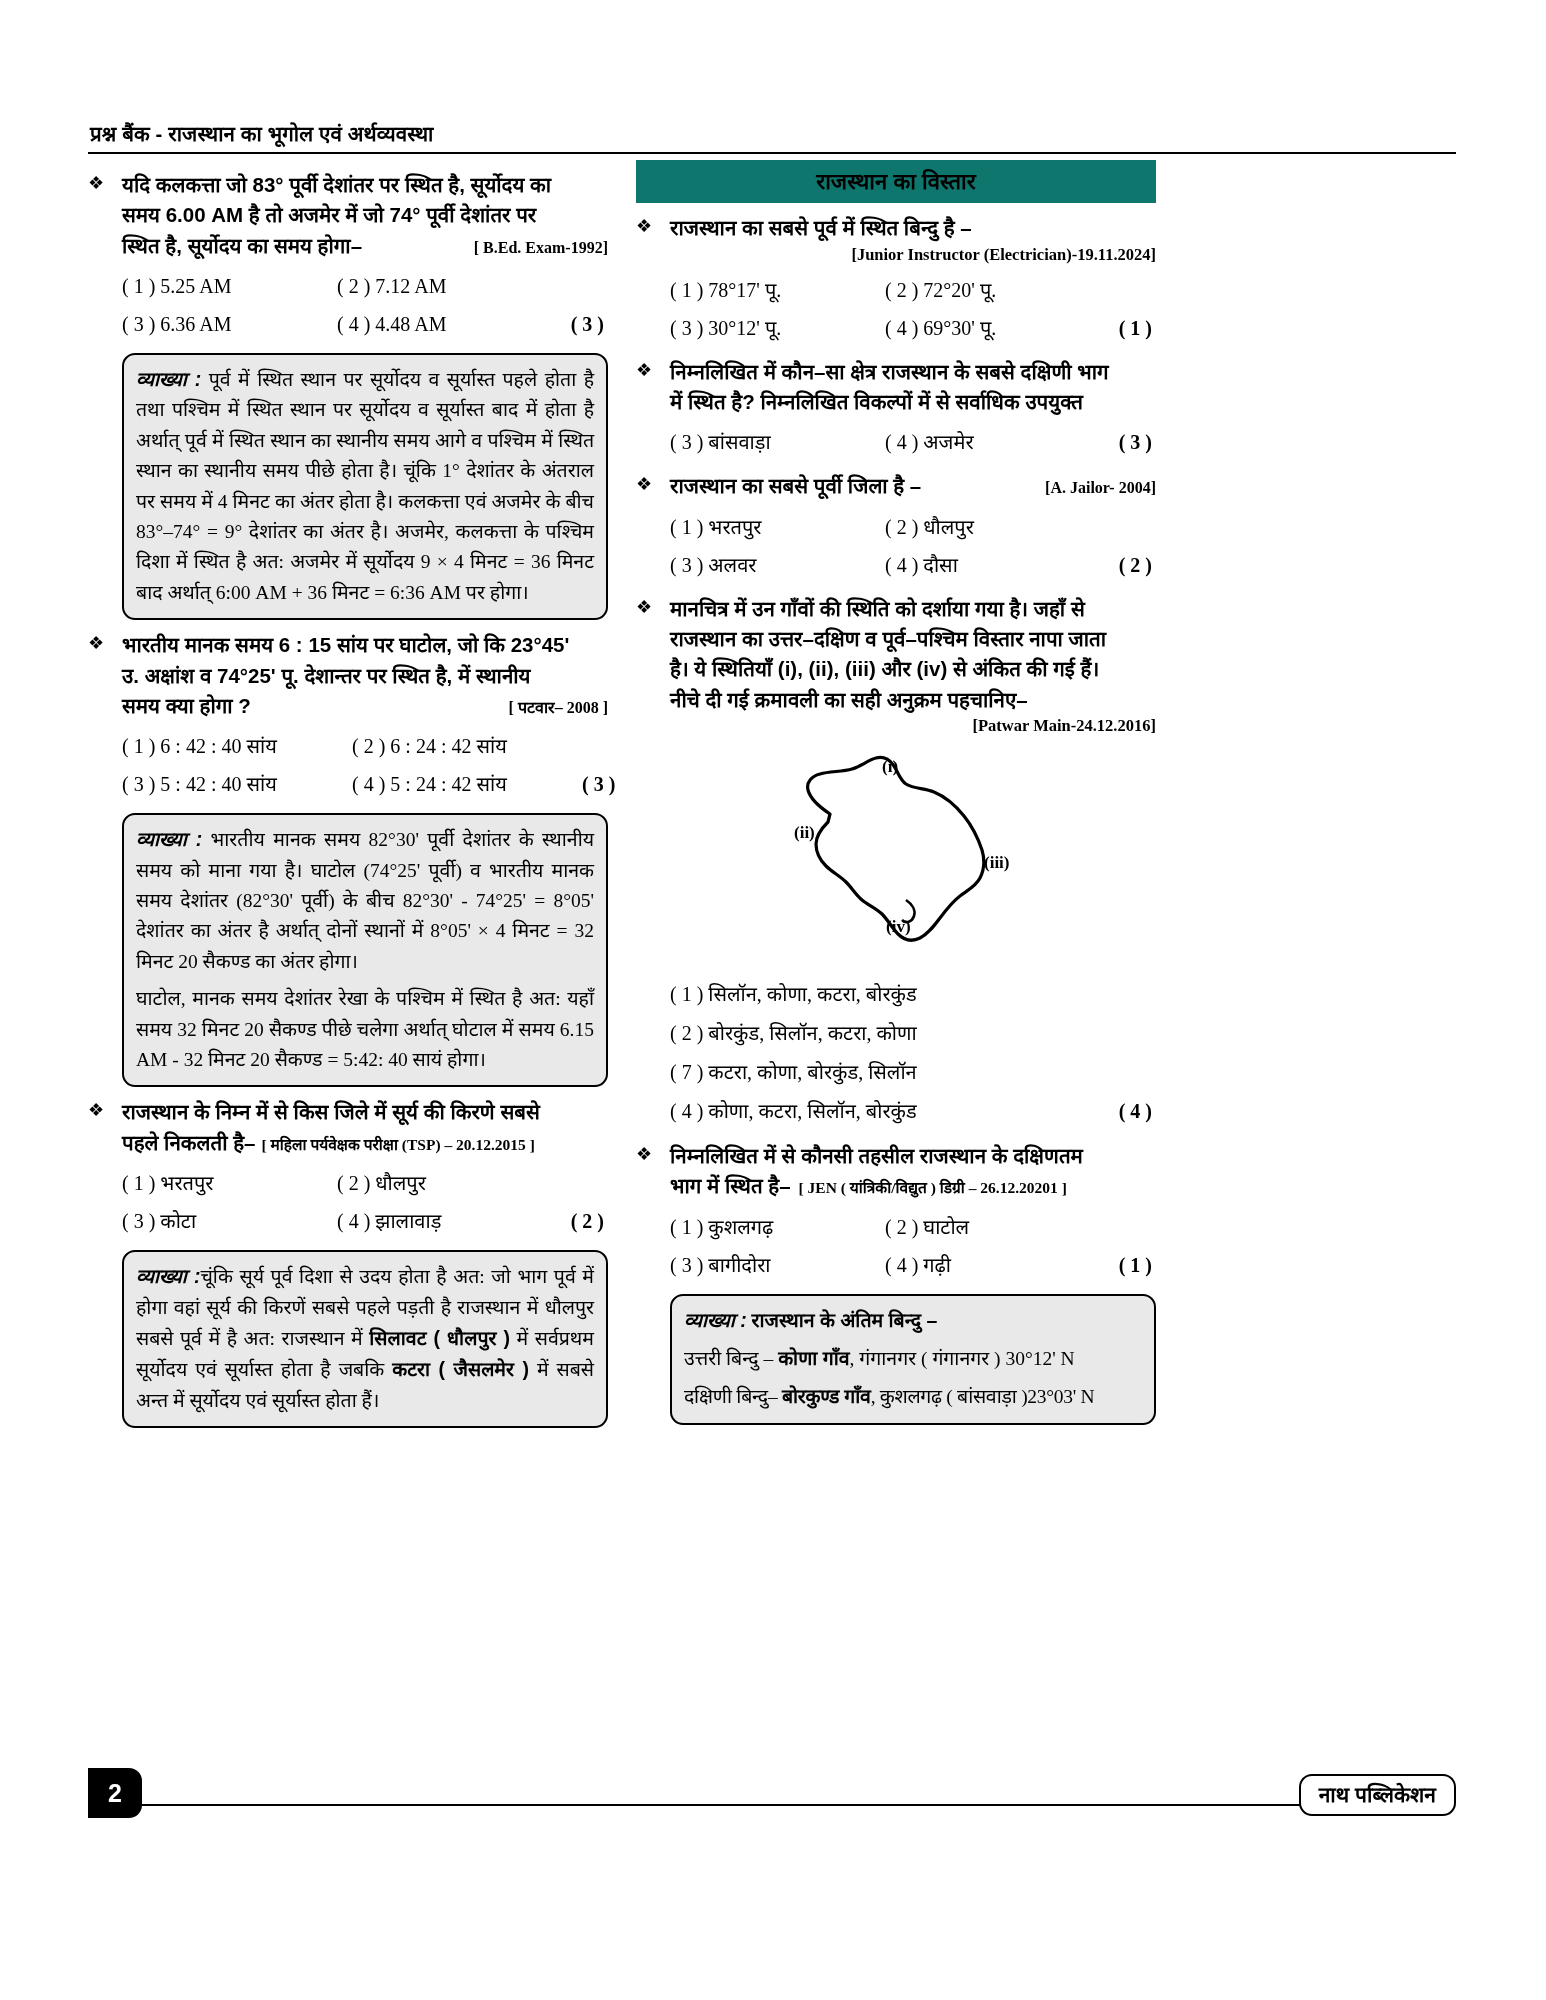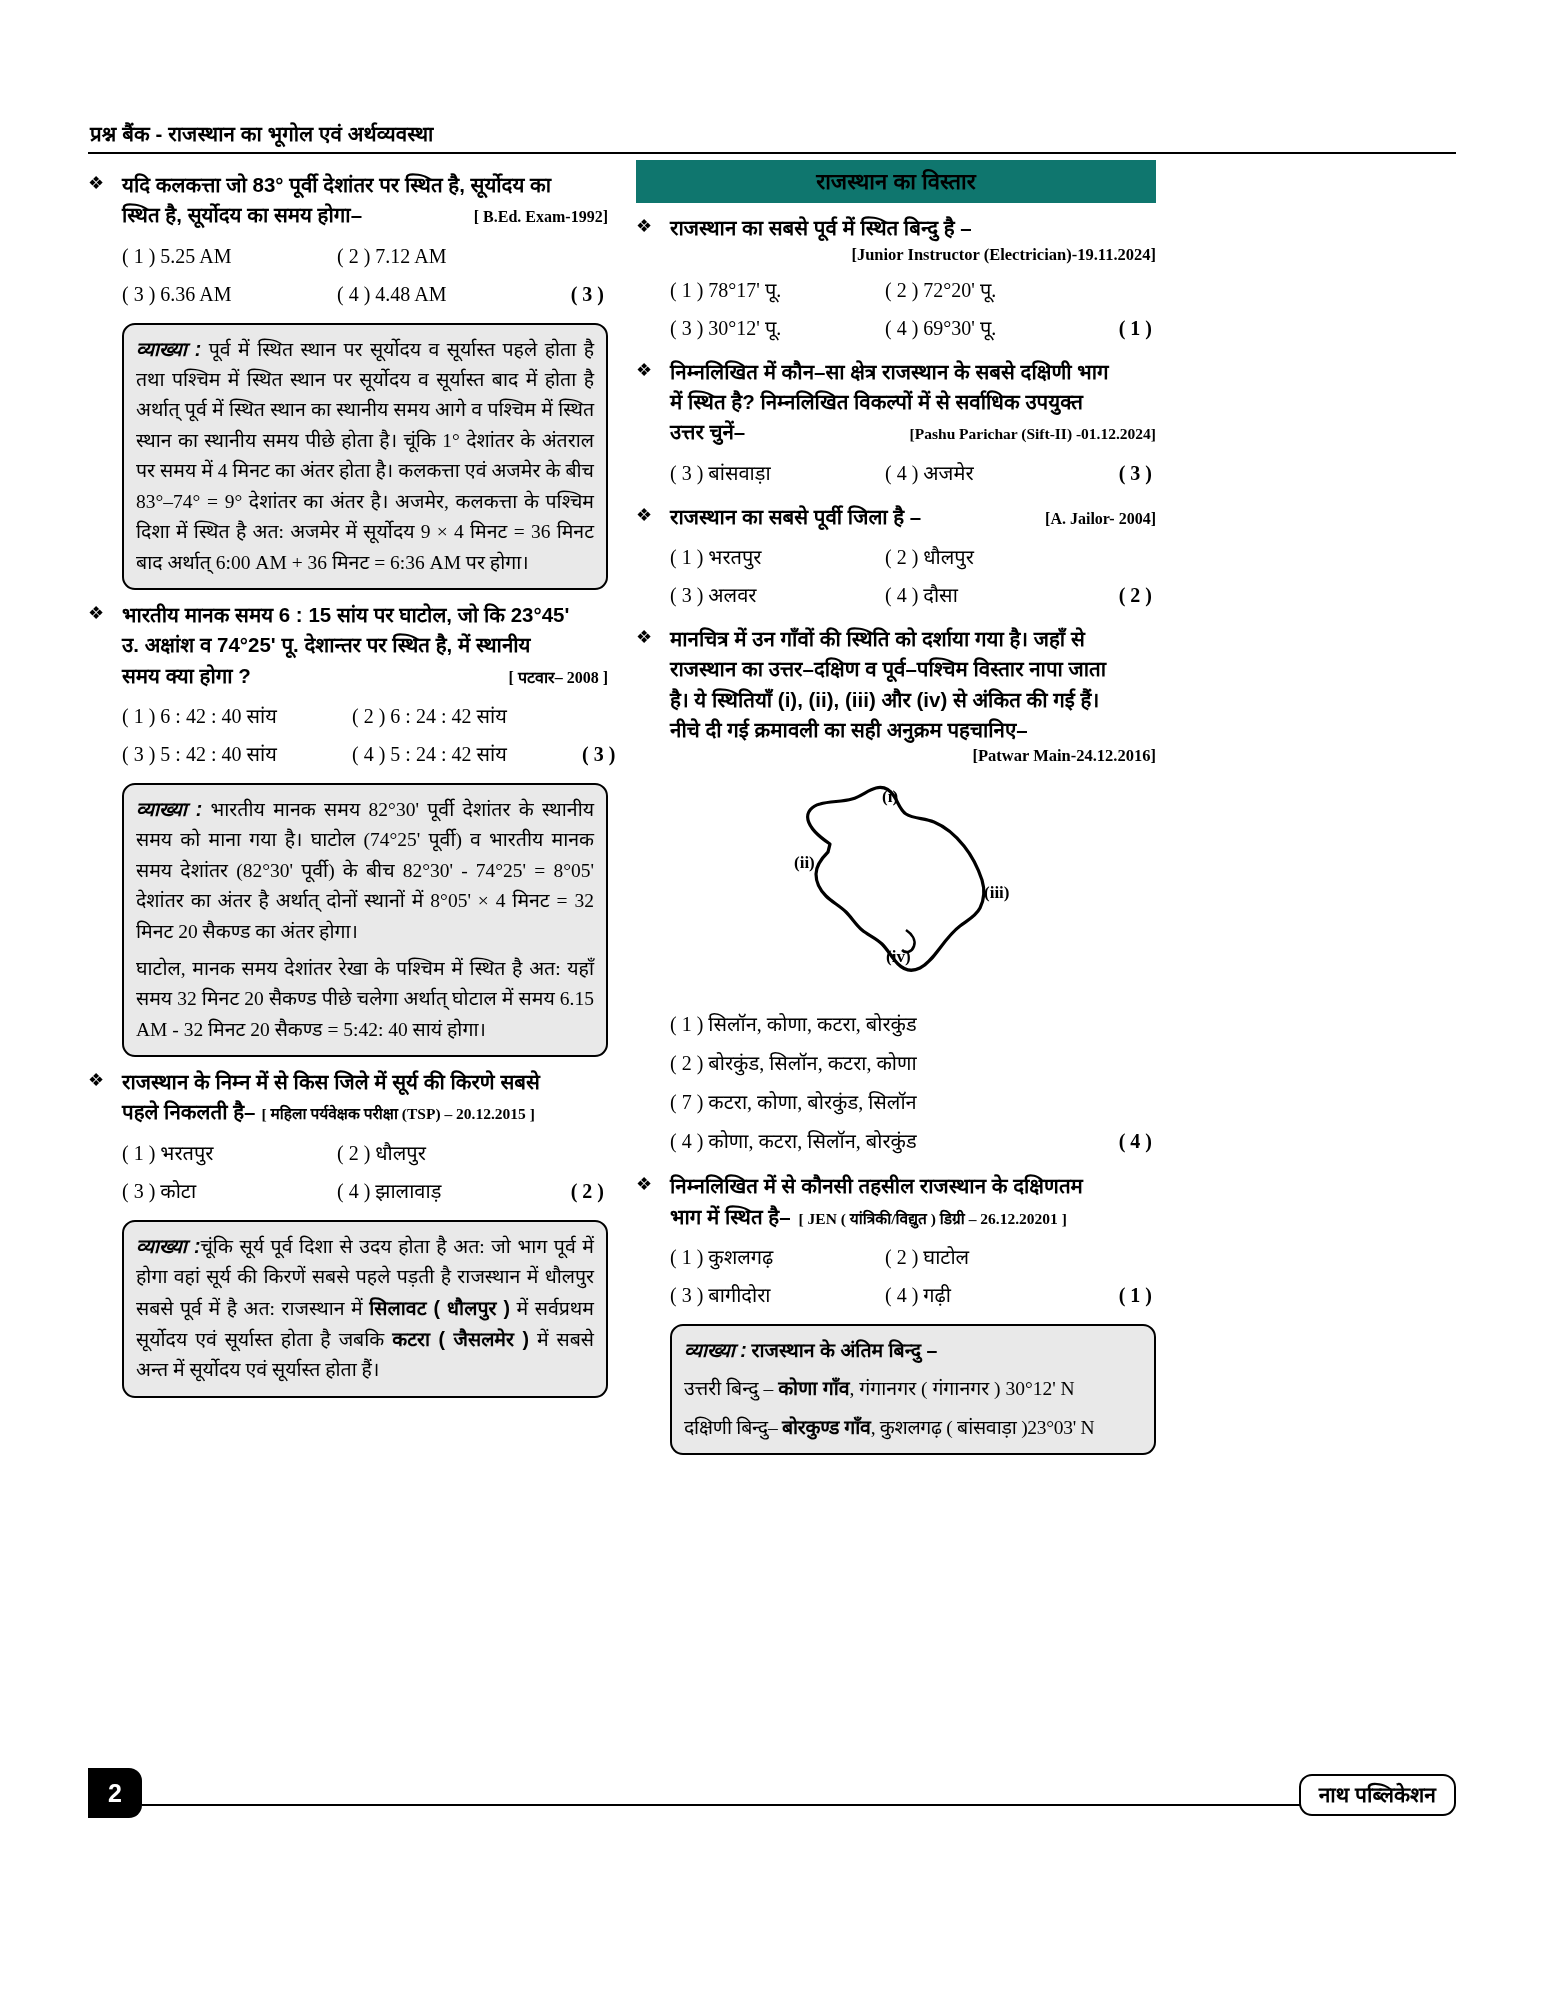--- a/index.html
+++ b/index.html
@@ -239,20 +239,21 @@
   </div>
 
   <div class="cols">
 
     <div class="col col-left">
 
       <div class="q">
         <div class="bullet">❖</div>
         <div class="qbody">
           <div class="qtext">यदि कलकत्ता जो 83° पूर्वी देशांतर पर स्थित है, सूर्योदय का</div>
+          <div class="qtext">समय 6.00 AM है तो अजमेर में जो 74° पूर्वी देशांतर पर</div>
           <div style="display:flex; align-items:baseline; justify-content:space-between;">
             <div class="qtext lastline">स्थित है, सूर्योदय का समय होगा–</div>
             <div class="src">[ B.Ed. Exam-1992]</div>
           </div>
         </div>
       </div>
       <div class="opts">
         <div class="optrow">
           <div class="opt">( 1 ) 5.25 AM</div>
           <div class="opt">( 2 ) 7.12 AM</div>
@@ -342,24 +343,20 @@
           <div class="opt">( 4 ) 69°30' पू.</div>
           <div class="ansbox">( 1 )</div>
         </div>
       </div>
 
       <div class="q">
         <div class="bullet">❖</div>
         <div class="qbody">
           <div class="qtext">निम्नलिखित में कौन–सा क्षेत्र राजस्थान के सबसे दक्षिणी भाग</div>
           <div class="qtext">में स्थित है? निम्नलिखित विकल्पों में से सर्वाधिक उपयुक्त</div>
-          <div style="display:flex; align-items:baseline; justify-content:space-between;">
-            <div class="qtext lastline">उत्तर चुनें–</div>
-            <div class="src src-inline">[Pashu Parichar (Sift-II) -01.12.2024]</div>
-          </div>
         </div>
       </div>
       <div class="opts">
         <div class="optrow">
           <div class="opt">( 3 ) बांसवाड़ा</div>
           <div class="opt">( 4 ) अजमेर</div>
           <div class="ansbox">( 3 )</div>
         </div>
       </div>
 

